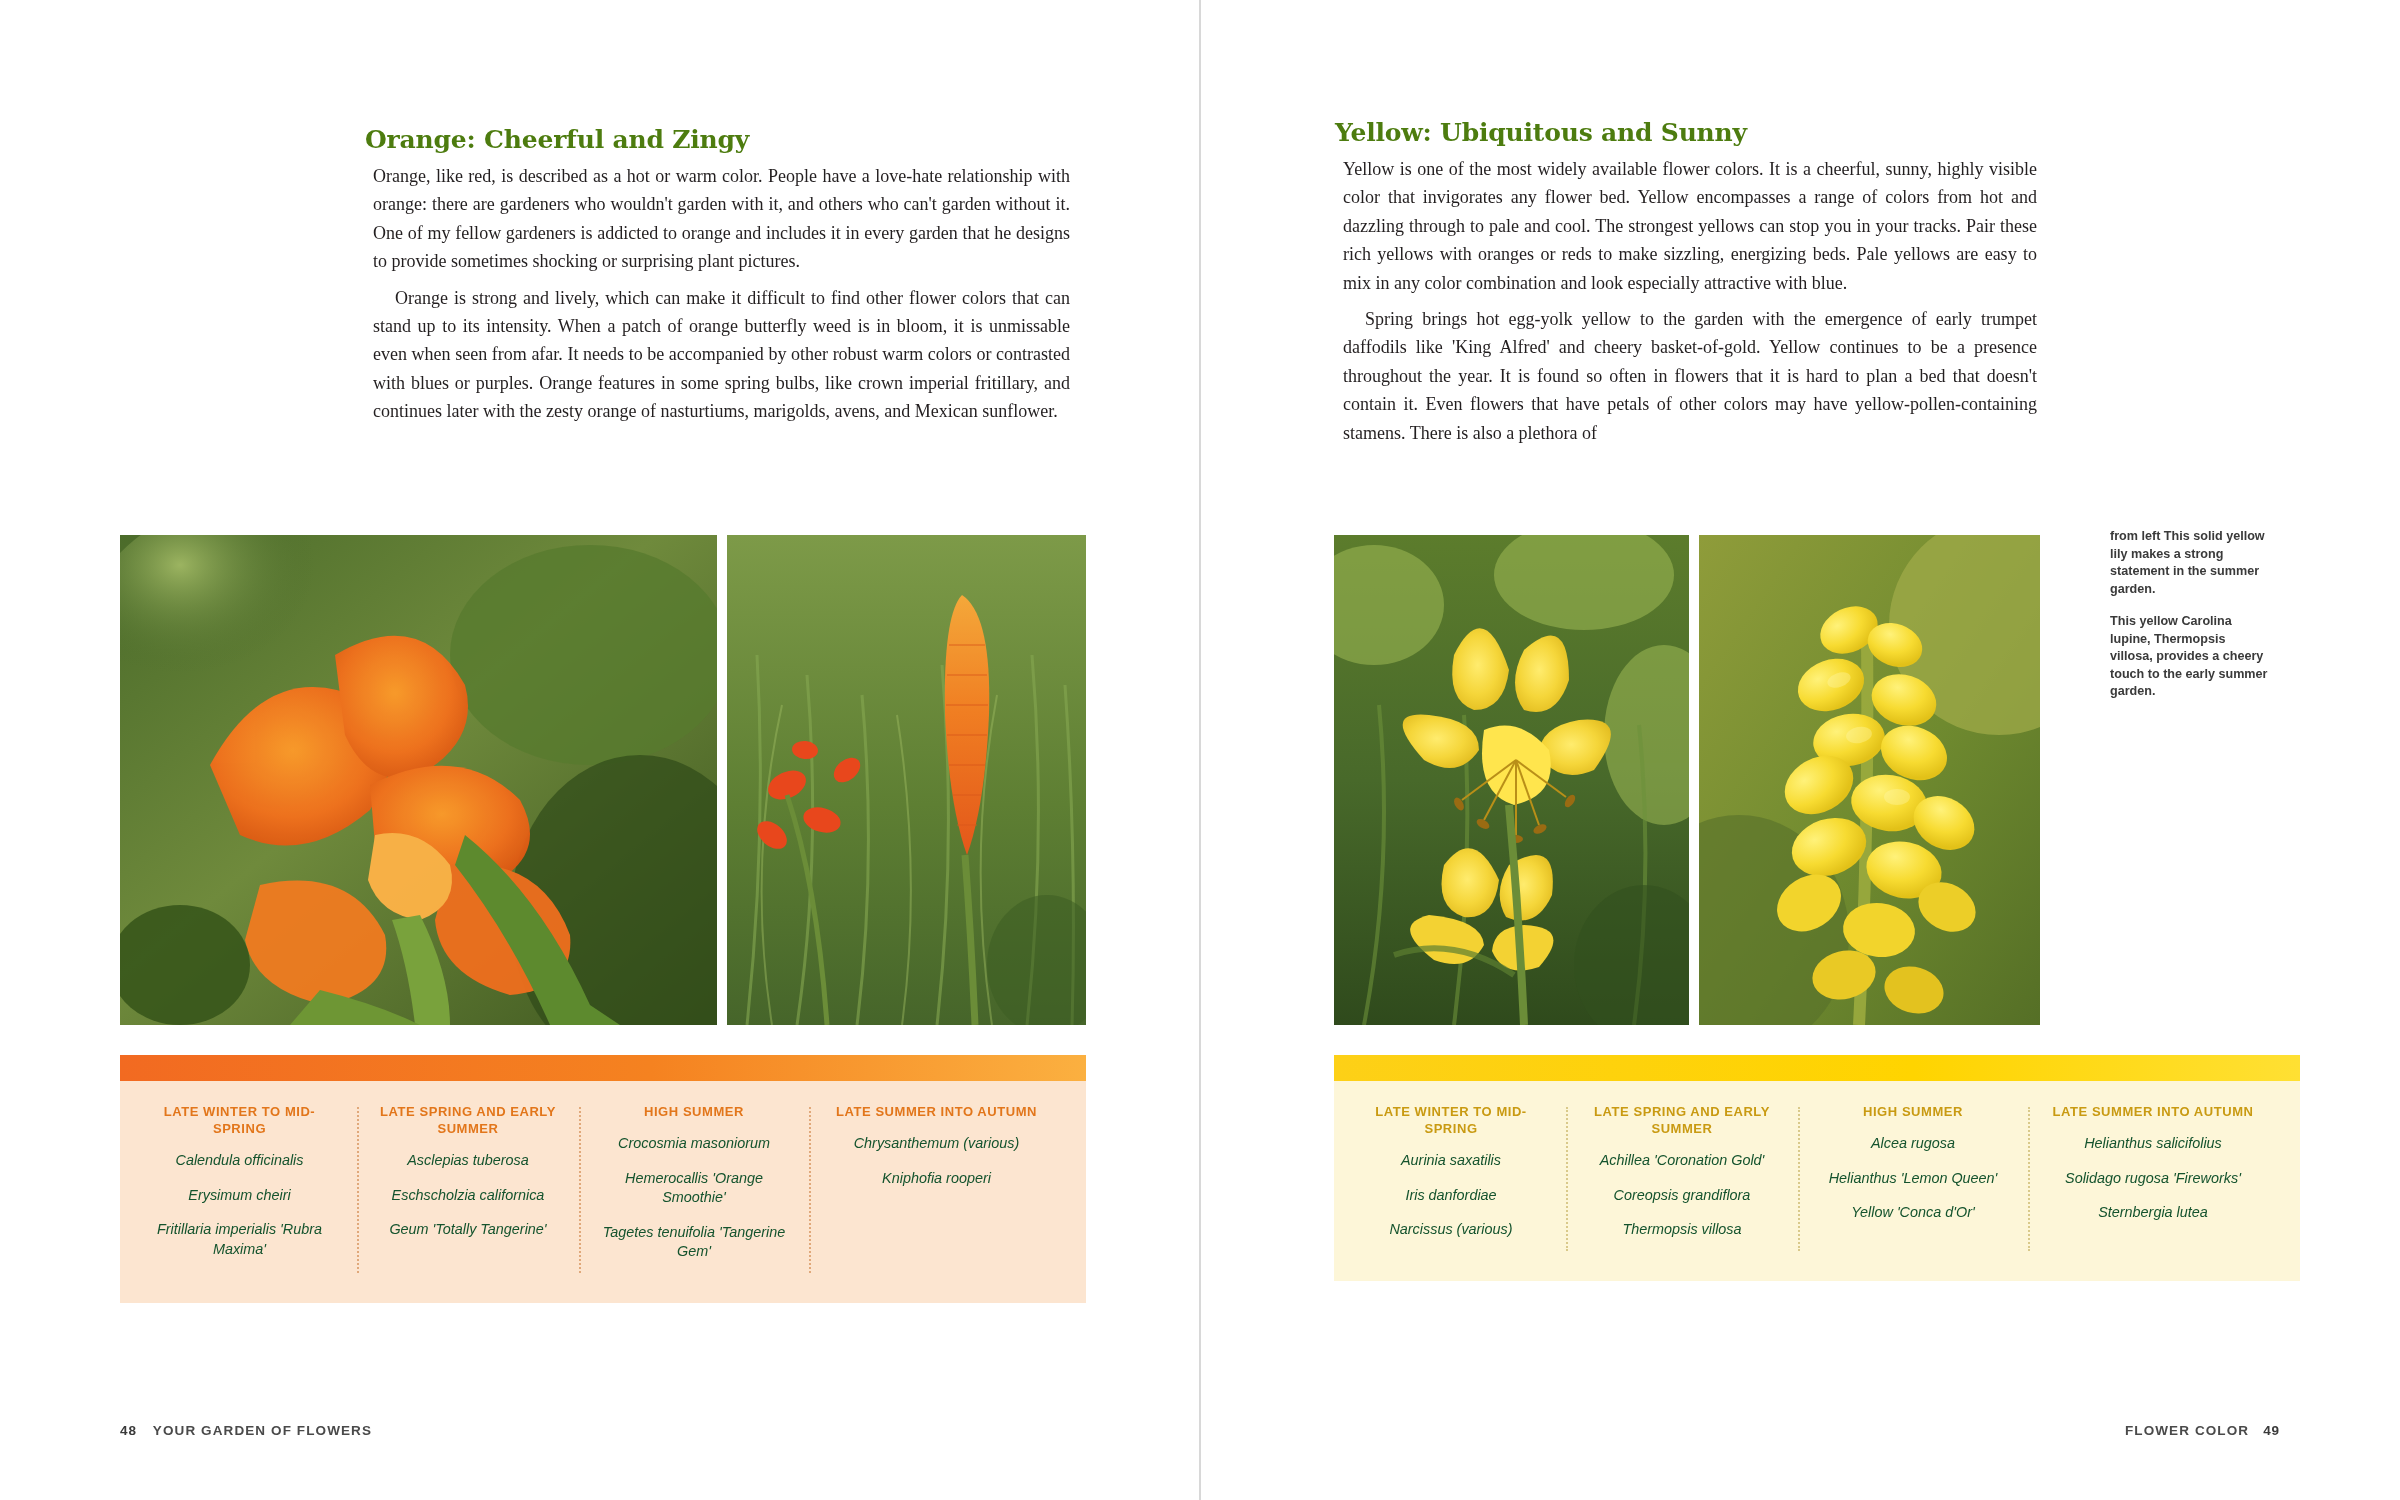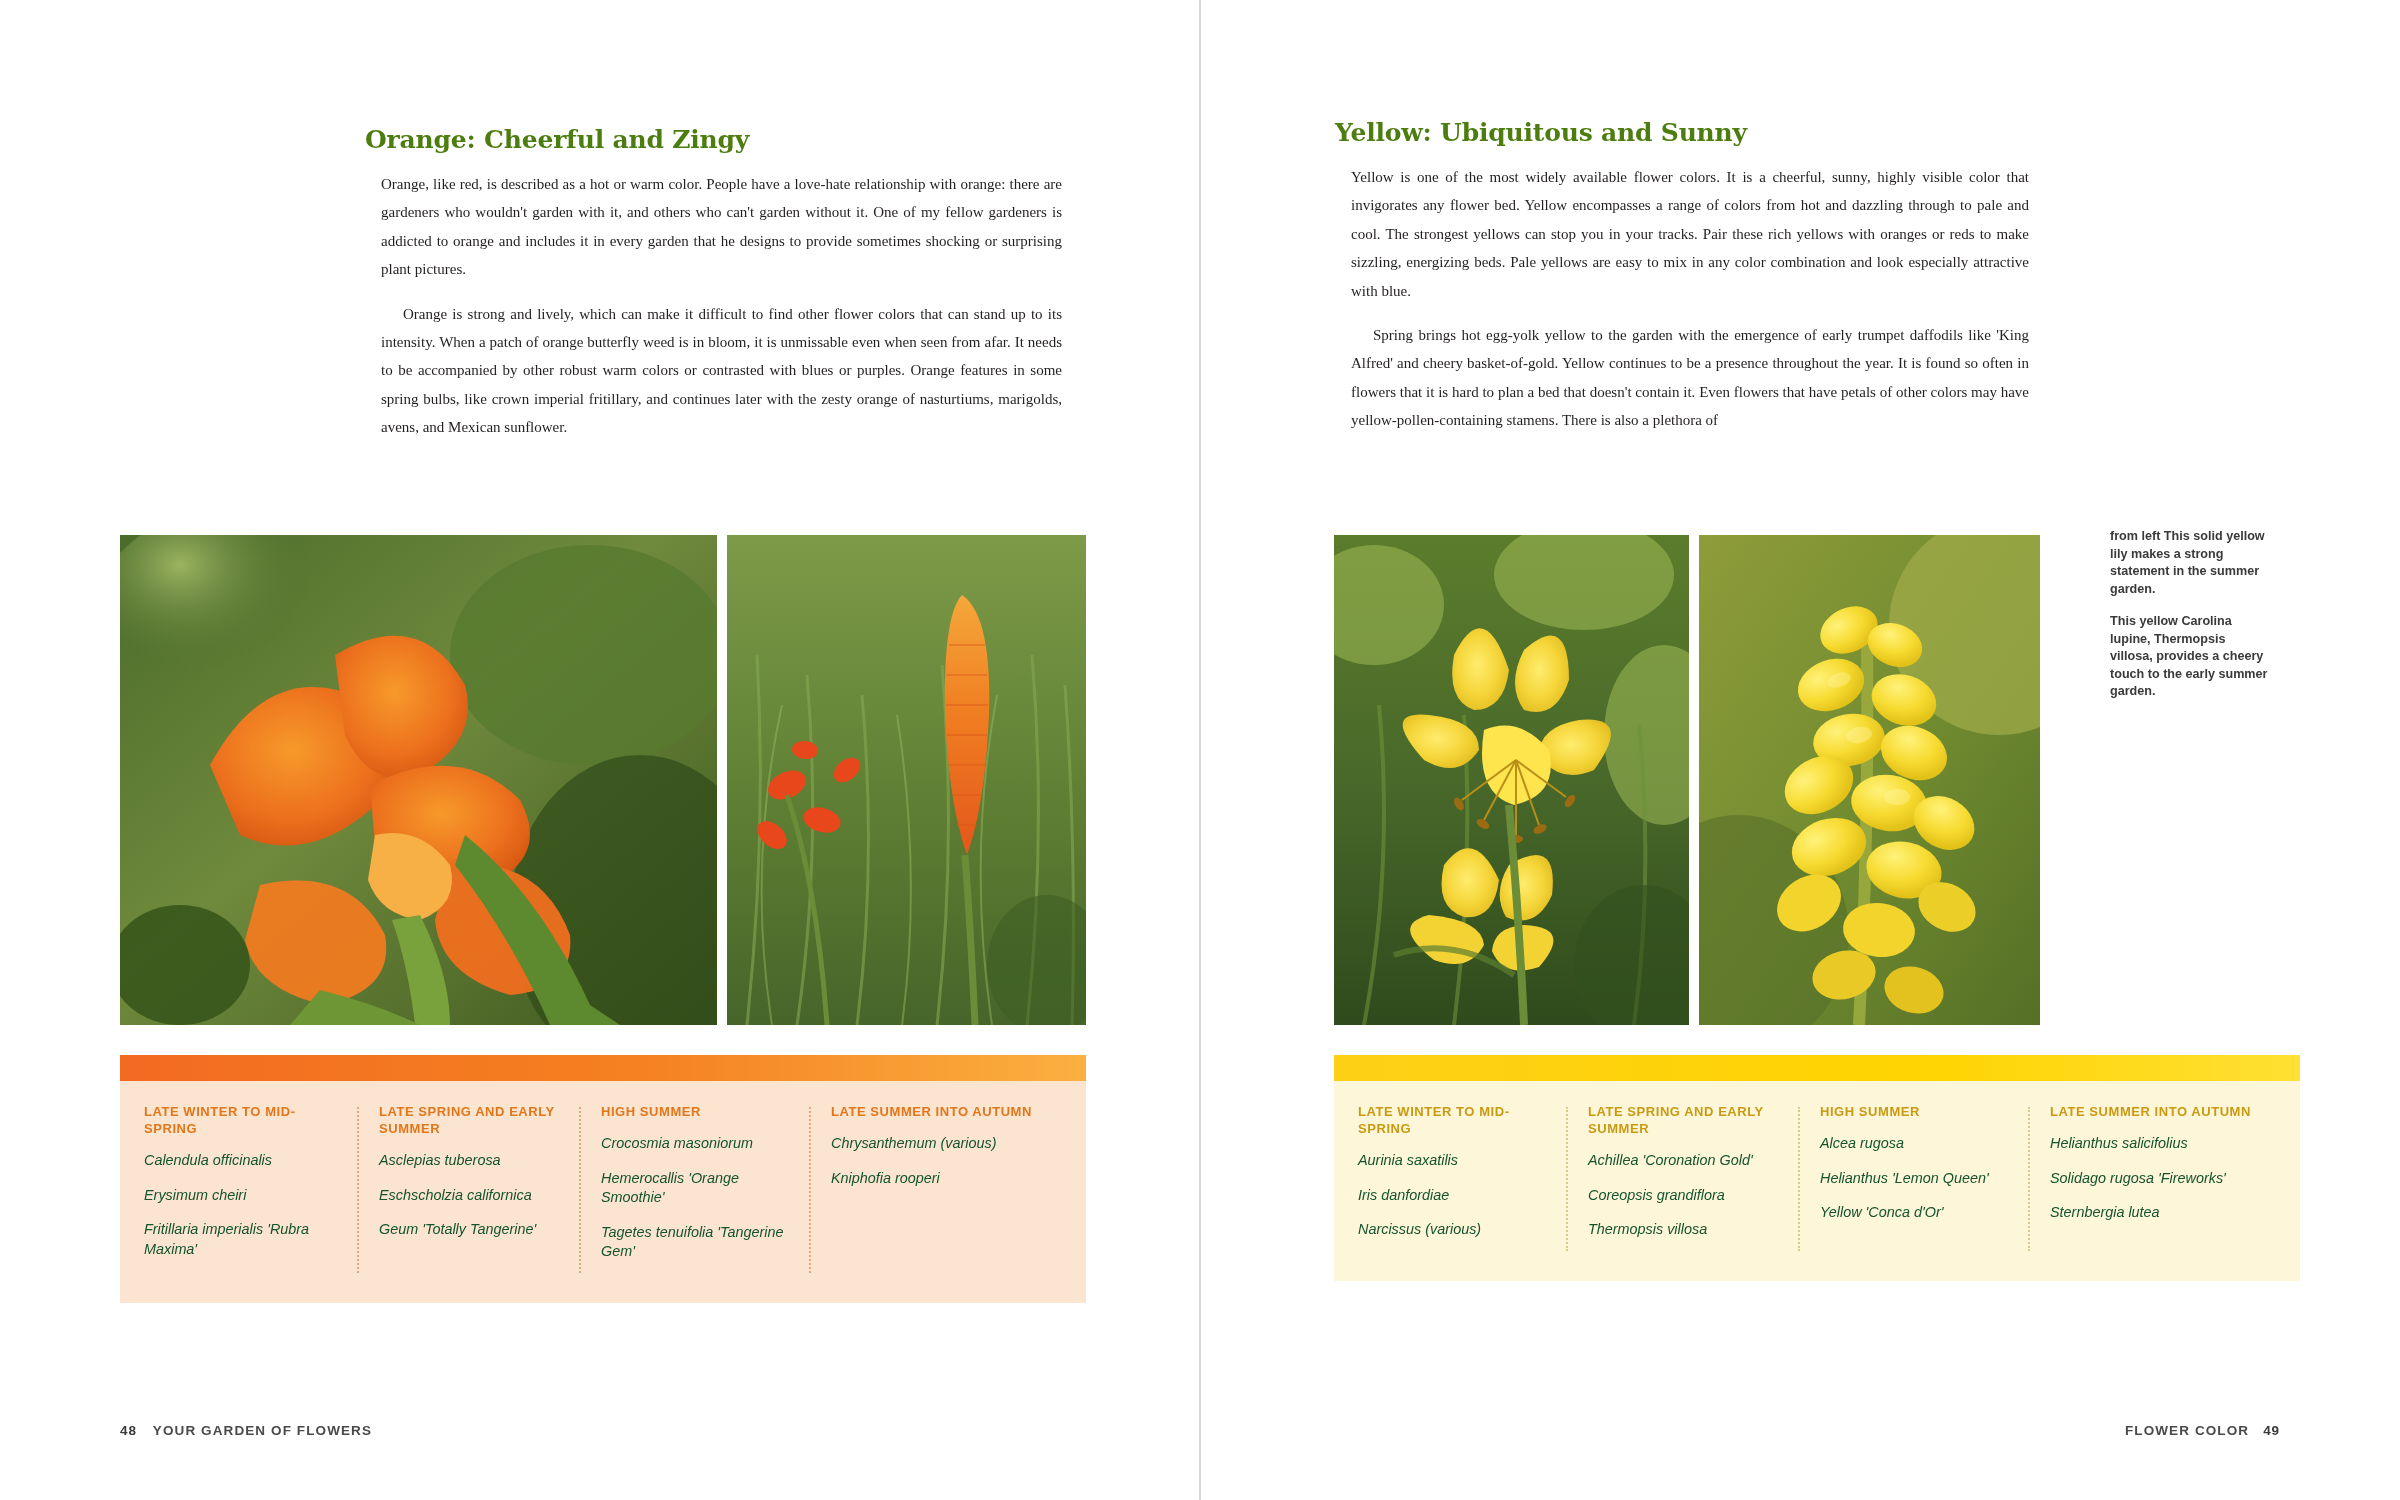--- a/index.html
+++ b/index.html
@@ -11,22 +11,22 @@
   
   .heading{
     font-family:"DejaVu Serif",serif;
     font-weight:700;
     font-size:25px;
     letter-spacing:-0.2px;
     color:#4d7c0f;
     margin:0 0 8px 0;
   }
   .body-col p{
-    margin:16px;
-    font-size:15px;
+    margin:8px;
+    font-size:18px;
     line-height:28.4px;
     text-align:justify;
     font-family:"Liberation Serif",serif;
     color:#231f20;
     hyphens:auto;
   }
   .body-col p + p{text-indent:22px;}
 
   
   .left-caption{
@@ -92,21 +92,21 @@
     gap:10px;
   }
   .ph-3{width:355px;height:490px;}
   .ph-4{width:341px;height:490px;}
 
   
   .panel{position:absolute;}
   .panel .bar{height:26px;width:100%;}
   .panel .bar.orange{background:linear-gradient(to right,#f26a21 0%,#f58220 55%,#fbb040 100%);}
   .panel .bar.yellow{background:linear-gradient(to right,#fdd017 0%,#ffd400 60%,#ffe033 100%);}
-  .panel .inner{display:flex;width:100%;box-sizing:border-box;padding:22px 0 26px 0;}
+  .panel .inner{display:flex;width:100%;box-sizing:border-box;padding:22px 0 26px 0;text-align:center;}
   .panel.orange-panel .inner{background:#fce5d0;}
   .panel.yellow-panel .inner{background:#fdf6d8;}
   .col{
     position:relative;
     box-sizing:border-box;
     padding:0 20px 0 24px;
     font-family:"Liberation Sans",sans-serif;
   }
   .col:not(:first-child)::before{
     content:"";

